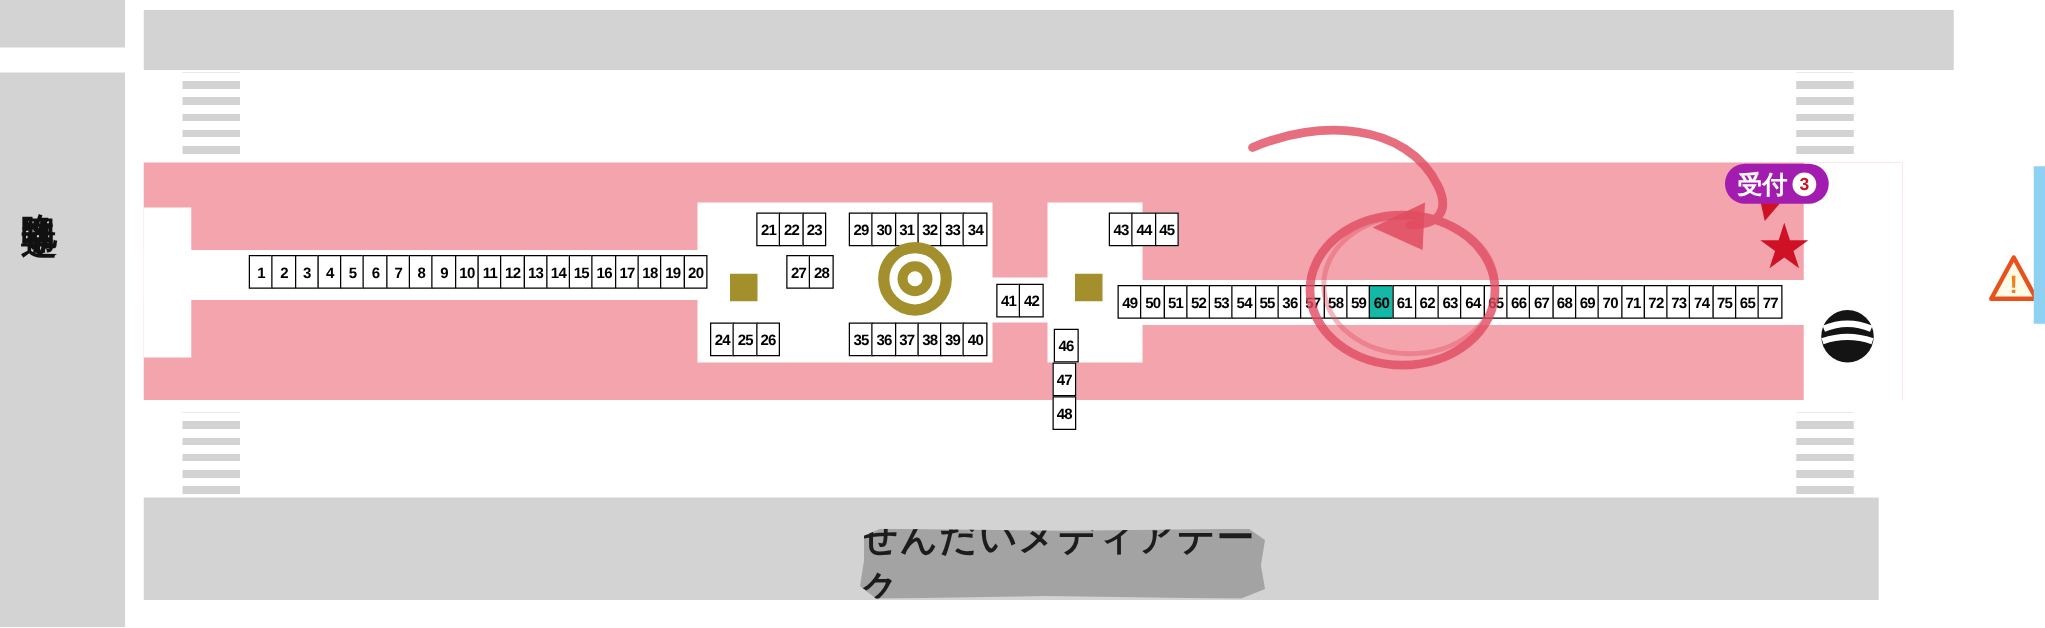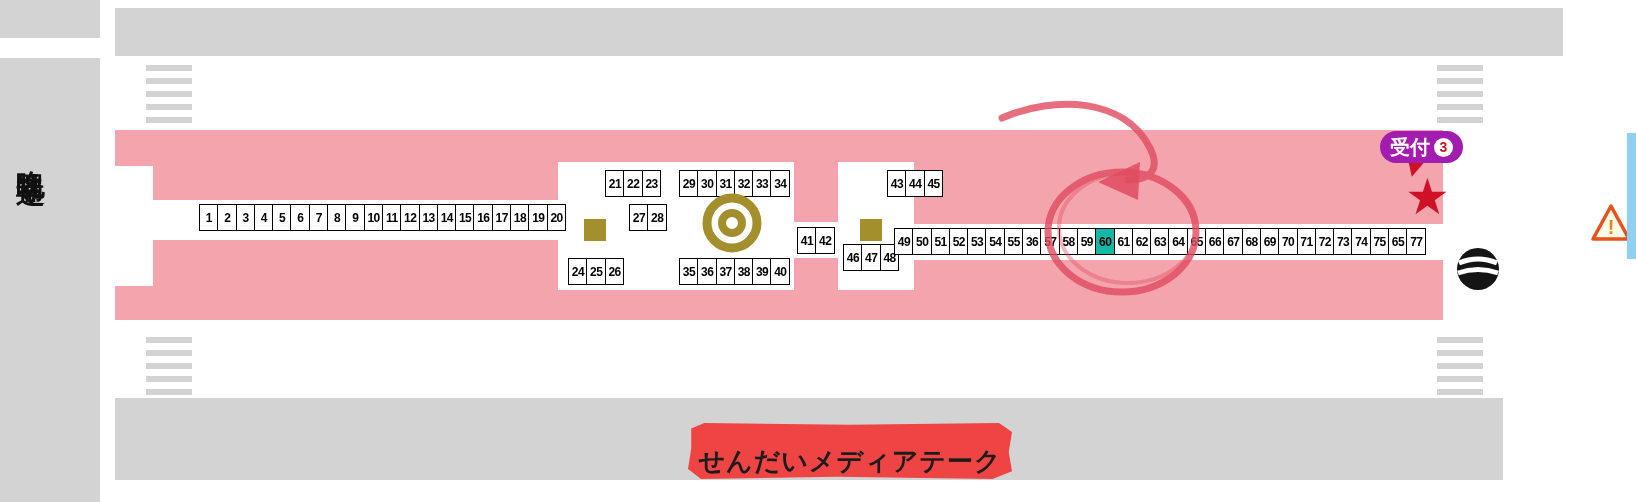--- a/index.html
+++ b/index.html
@@ -47,24 +47,24 @@
     border-left:9px solid transparent; border-right:9px solid transparent;
     border-top:18px solid #cf1126; transform:rotate(14deg);
   }
   .reception-star {
     position:absolute; left:1405px; top:172px; font-size:50px; line-height:1;
     color:#cf1126; z-index:6;
   }
   .blue-strip { position:absolute; left:1627px; top:133px; width:9px; height:126px; background:#8ed1f2; }
   .building-label {
     position:absolute; left:688px; top:423px; width:324px; height:56px;
-    background:#ef4444;
+    background:#a3a3a3;
     clip-path:polygon(1% 10%, 5% 0%, 50% 3%, 96% 0%, 100% 16%, 99% 52%, 100% 86%, 94% 100%, 46% 96%, 4% 100%, 0% 82%, 1% 45%);
-    display:flex; align-items:flex-end; justify-content:center;
-    font-size:26px; font-weight:bold; color:#1c1c1c; letter-spacing:1px;
+    display:flex; align-items:center; justify-content:center;
+    font-size:30px; font-weight:bold; color:#1c1c1c; letter-spacing:1px;
   }
 </style>
 </head>
 <body>
 
 <div id="canvas">
 
   <div class="road" style="left:0;top:0;width:100px;height:38px;"></div>
   <div class="road" style="left:0;top:58px;width:100px;height:444px;"></div>
   <div class="road" style="left:115px;top:8px;width:1448px;height:48px;"></div>
@@ -142,21 +142,21 @@
     </div>
   <div class="booth-row" style="left:797px;top:227px;">
       <div class="booth">41</div>
       <div class="booth">42</div>
     </div>
   <div class="booth-row" style="left:843px;top:170px;padding-left:44px;">
       <div class="booth">43</div>
       <div class="booth">44</div>
       <div class="booth">45</div>
     </div>
-  <div class="booth-row" style="left:843px;top:244px;">
+  <div class="booth-row" style="left:843px;top:263px;flex-direction:column;">
       <div class="booth">46</div>
       <div class="booth">47</div>
       <div class="booth">48</div>
     </div>
   <div class="booth-row" style="left:894px;top:228px;">
       <div class="booth">49</div>
       <div class="booth">50</div>
       <div class="booth">51</div>
       <div class="booth">52</div>
       <div class="booth">53</div>

